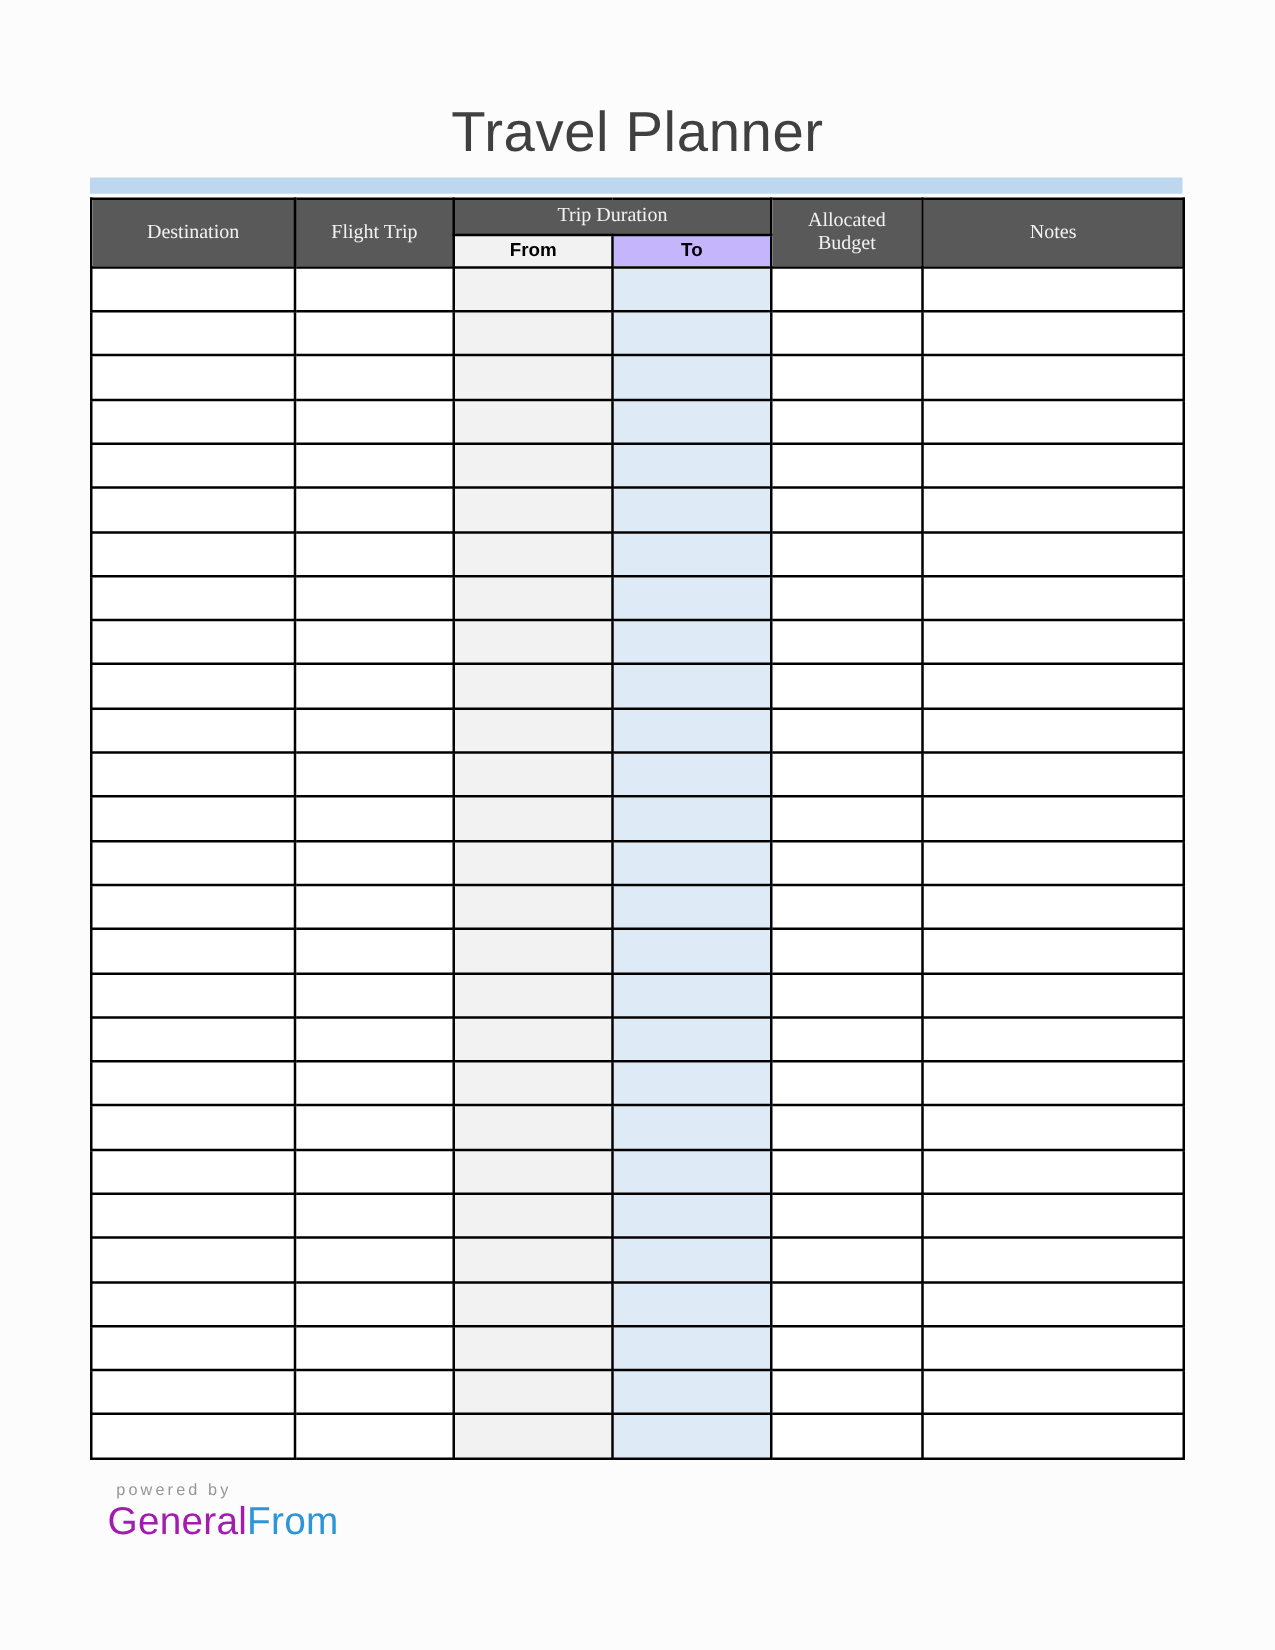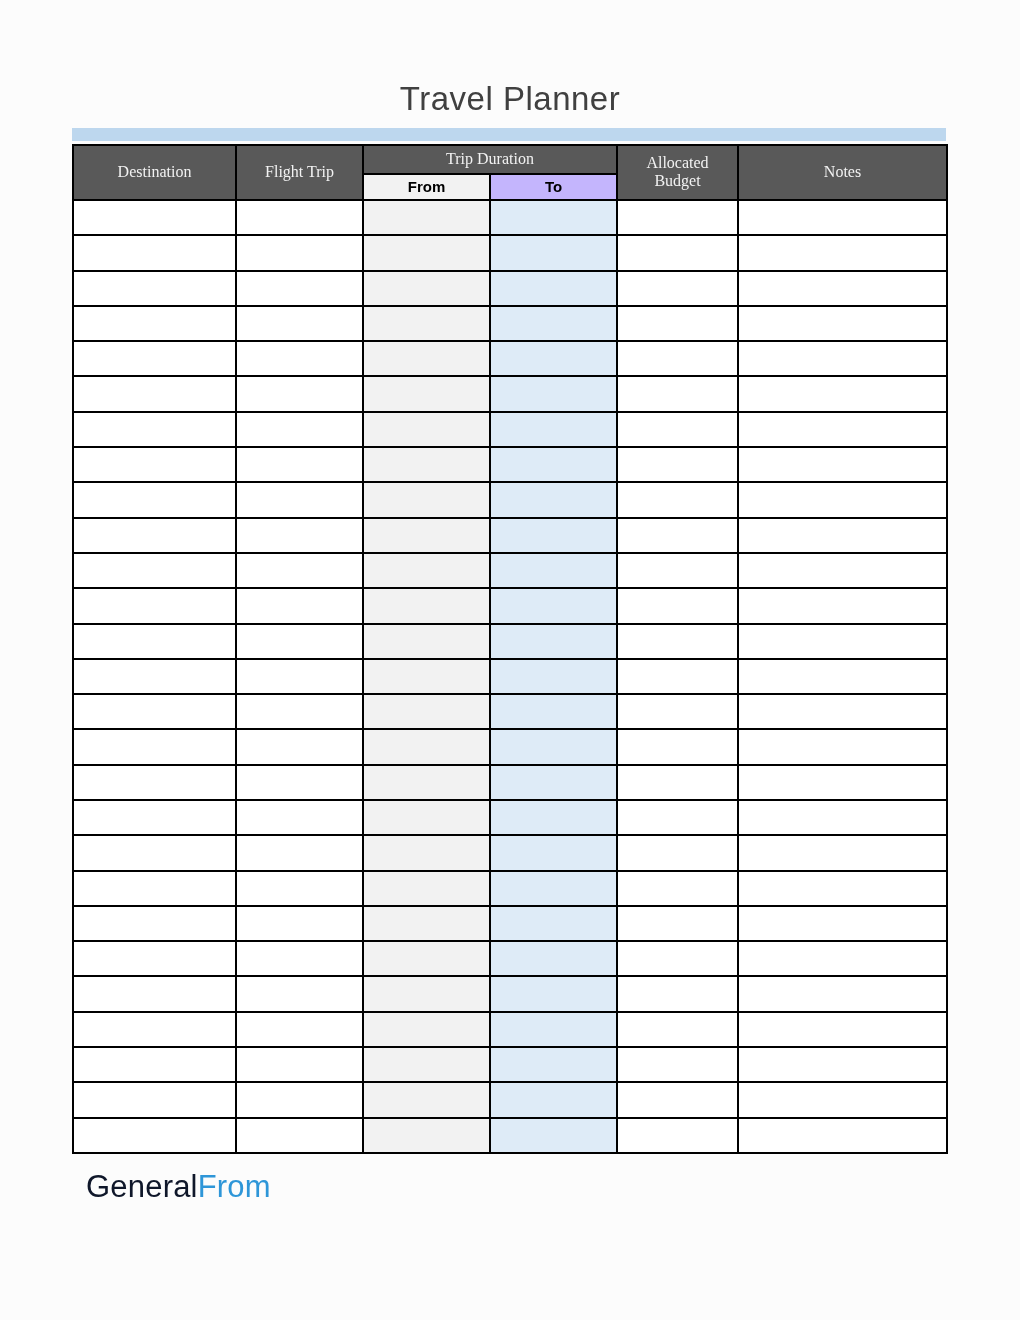--- a/index.html
+++ b/index.html
@@ -11,21 +11,21 @@
   }
   .page {
     position: relative;
     width: 1020px;
     height: 1320px;
     overflow: hidden;
   }
   .title {
     padding-top: 80px;
     text-align: center;
-    font-size: 33px;
+    font-size: 45px;
     line-height: 1.15;
     font-weight: 400;
     color: #404040;
     letter-spacing: 0.5px;
   }
   .accent-bar {
     margin: 10px 74px 0 72px;
     height: 13px;
     background: #BDD7EE;
   }
@@ -71,21 +71,21 @@
     color: #969696;
     letter-spacing: 2.5px;
   }
   .logo {
     margin-top: 1px;
     font-size: 31px;
     line-height: 1.1;
     letter-spacing: 0.2px;
     cursor: pointer;
   }
-  .logo .general { color: #0f172a; }
+  .logo .general { color: #a21caf; }
   .logo .blue    { color: #2E96D8; }
 </style>
 </head>
 <body>
 
 <div class="page">
 
   <div class="title">Travel Planner</div>
 
   <div class="accent-bar"></div>
@@ -352,18 +352,19 @@
       <td></td>
       <td class="from"></td>
       <td class="to"></td>
       <td></td>
       <td></td>
     </tr>
   </tbody>
   </table>
 
   <div class="footer">
+    <div class="powered">powered by</div>
     <div class="logo">
       <span class="general">General</span><span class="blue">From</span>
     </div>
   </div>
 
 </div>
 
 </body></html>

